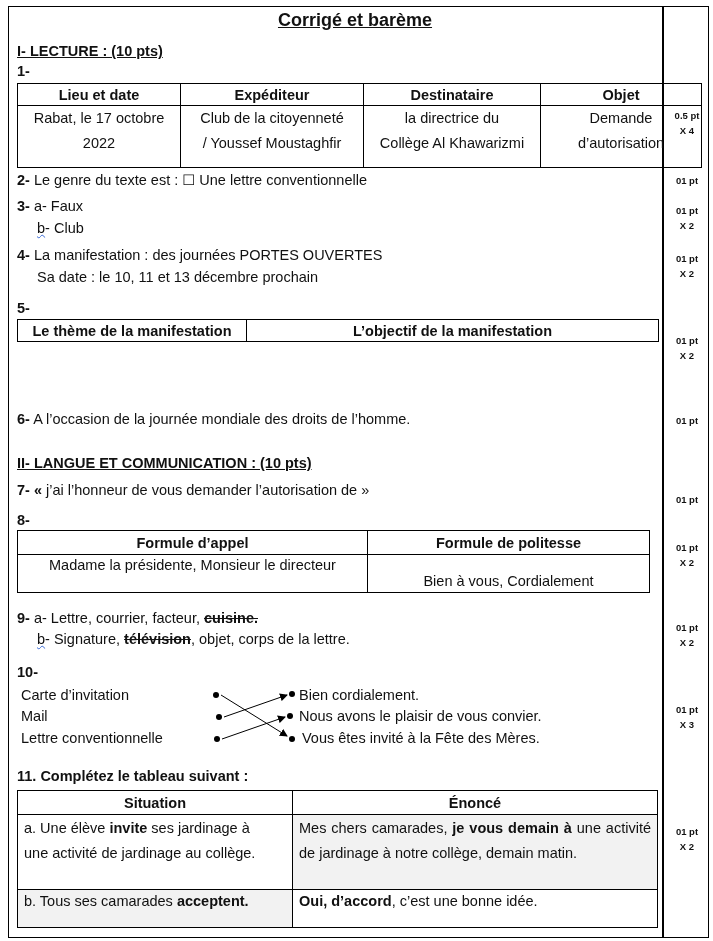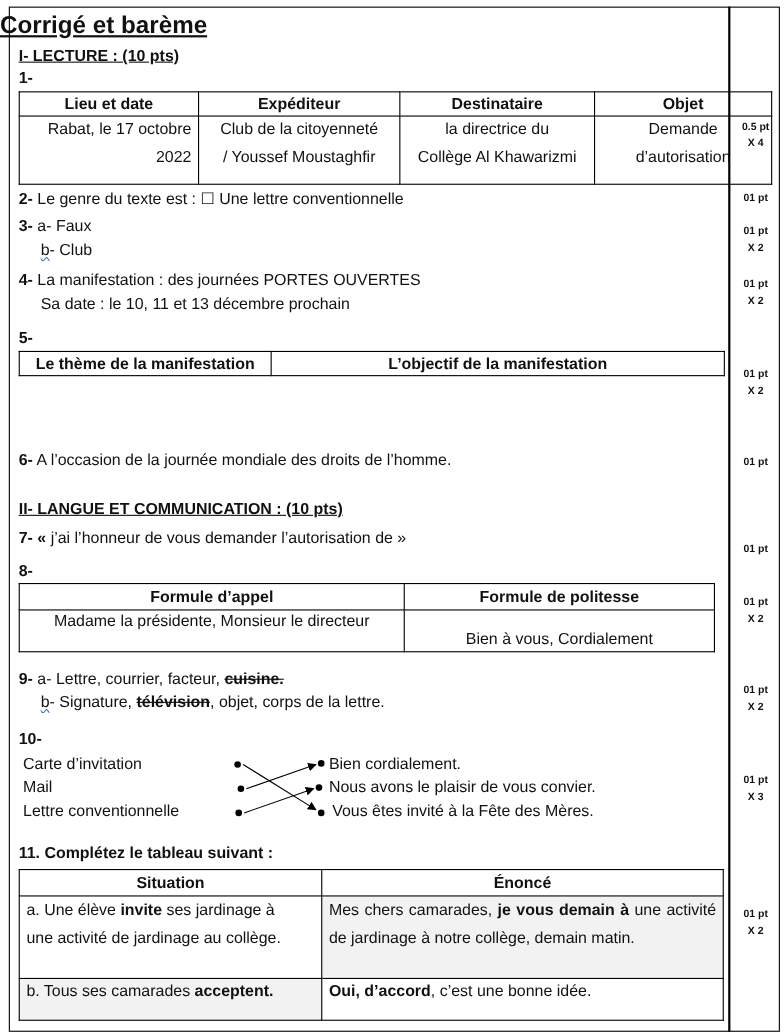--- a/index.html
+++ b/index.html
@@ -1,20 +1,20 @@
 <!DOCTYPE html>
 <html><head>
 <meta charset="utf-8">
 <style>
   html, body { margin:0; padding:0; background:#fff; }
   body { width:713px; height:941px; position:relative; font-family:"Liberation Sans", sans-serif; color:#111; font-size:14.5px; overflow:hidden; }
   .frame { position:absolute; left:8px; top:6px; width:701px; height:932px; border:1.5px solid #000; box-sizing:border-box; }
   .divider { position:absolute; left:662px; top:6px; width:1.5px; height:932px; background:#000; }
   .abs { position:absolute; white-space:nowrap; }
-  .title { left:0; width:710px; top:10px; text-align:left; font-size:22px; font-weight:bold; text-decoration:underline; }
+  .title { left:0; width:710px; top:10px; text-align:center; font-size:18px; font-weight:bold; text-decoration:underline; }
   .section { font-weight:bold; text-decoration:underline; font-size:14.5px; }
   .num { font-weight:bold; }
   table { border-collapse:collapse; position:absolute; }
   td, th { border:1.2px solid #000; padding:0 6px; font-size:14.5px; }
   th { font-weight:bold; text-align:center; }
   .center { text-align:center; }
   .score { position:absolute; left:663px; width:48px; text-align:center; font-size:9.5px; font-weight:bold; line-height:15px; }
   .strike { text-decoration:line-through; font-weight:bold; }
   .squig { text-decoration:underline wavy #3b6bd6; text-decoration-thickness:1px; }
   .bold { font-weight:bold; }
@@ -33,21 +33,21 @@
 
 <table style="left:17px; top:83px; width:685px;">
   <tbody>
       <tr style="height:22px;">
     <th style="width:150px;">Lieu et date</th>
     <th style="width:170px;">Expéditeur</th>
     <th style="width:164px;">Destinataire</th>
     <th>Objet</th>
   </tr>
   <tr style="height:62px;">
-    <td class="center" style="vertical-align:top; line-height:25px;text-align:right;"><span>Rabat, le 17 octobre</span><br><span>2022</span></td>
+    <td class="center" style="vertical-align:top; line-height:25px;"><span>Rabat, le 17 octobre</span><br><span>2022</span></td>
     <td class="center" style="vertical-align:top; line-height:25px;"><span>Club de la citoyenneté</span><br><span>/ Youssef Moustaghfir</span></td>
     <td class="center" style="vertical-align:top; line-height:25px;"><span>la directrice du</span><br><span>Collège Al Khawarizmi</span></td>
     <td class="center" style="vertical-align:top; line-height:25px;"><span>Demande</span><br><span>d’autorisation</span></td>
   </tr>
 </tbody>
   </table>
 
 <div class="abs" style="left:17px; top:172px;">
   <span class="num">2-</span> <span>Le genre du texte est : ☐ Une lettre conventionnelle</span>
 </div>

